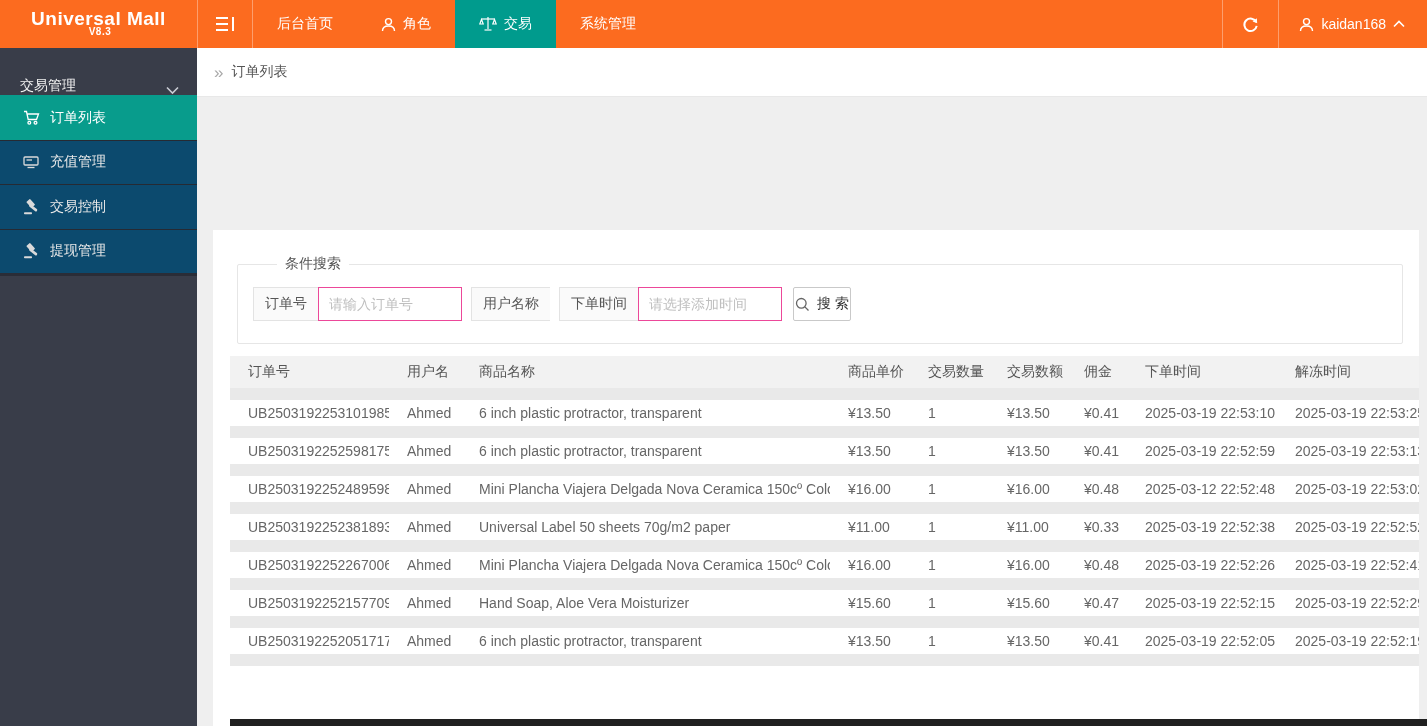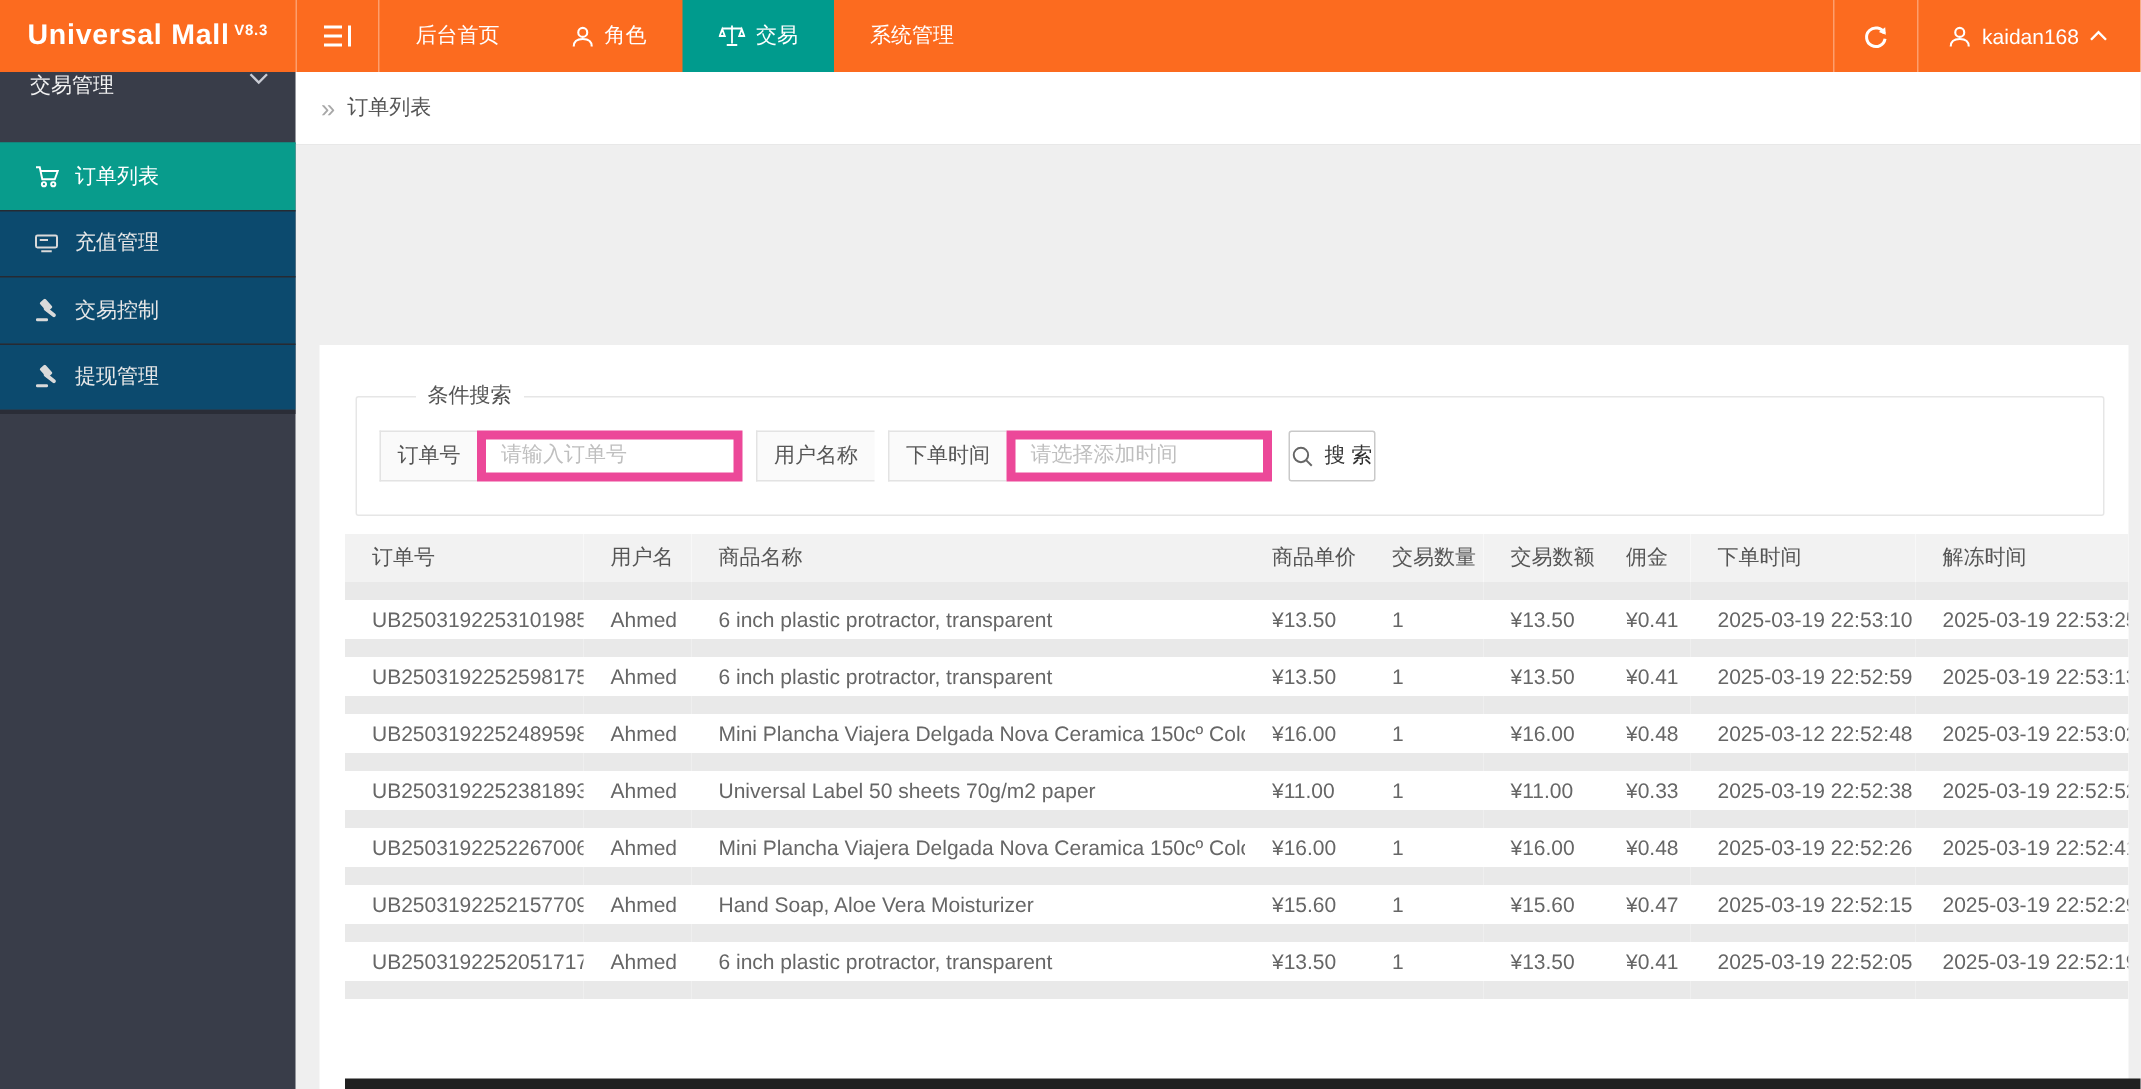--- a/index.html
+++ b/index.html
@@ -3,37 +3,37 @@
 <meta charset="utf-8">
 <style>
   * { margin:0; padding:0; box-sizing:border-box; }
   html,body { width:1427px; height:726px; overflow:hidden;
     font-family:"Liberation Sans","DejaVu Sans",sans-serif; background:#EFEFEF; }
 
   
   .header { position:absolute; top:0; left:0; width:1427px; height:48px;
     background:#FC6B1F; display:flex; align-items:stretch; z-index:30; }
   .logo { width:197px; display:flex; align-items:center; justify-content:center;
-    color:#fff; font-size:19px; font-weight:bold; letter-spacing:.5px; }
+    color:#fff; font-size:19px; font-weight:bold; letter-spacing:.5px;flex-direction:column; }
   .logo sup { font-size:10px; font-weight:bold; margin-left:3px; transform:translateY(-4px); }
   .hdr-divider { width:1px; background:rgba(255,255,255,.35); }
   .hamburger { width:54px; display:flex; align-items:center; justify-content:center; cursor:pointer; }
   .topnav { display:flex; align-items:stretch; }
   .topnav-item { display:flex; align-items:center; gap:7px; padding:0 24px;
     color:#fff; font-size:14px; cursor:pointer; }
   .topnav-item.active { background:#009B8D; }
   .hdr-right { margin-left:auto; display:flex; align-items:stretch; }
   .refresh-btn { width:55px; display:flex; align-items:center; justify-content:center; cursor:pointer; }
   .user-menu { display:flex; align-items:center; gap:7px; padding:0 22px 0 20px;
     color:#fff; font-size:14px; cursor:pointer; }
 
   
   .sidebar { position:absolute; top:48px; left:0; width:197px; height:678px;
     background:#393D49; z-index:20; }
-  .side-group { height:47px; display:flex; align-items:flex-start; justify-content:space-between;
+  .side-group { height:47px; display:flex; align-items:flex-end; justify-content:space-between;
     padding:0 18px 0 20px; color:#F2F2F2; font-size:14px; cursor:pointer; }
   .side-items { border-bottom:3px solid #2A2D37; }
   .side-item { height:44.5px; display:flex; align-items:center; gap:10px; padding:0 0 0 22px;
     background:#0c4a6e; border-top:1px solid #262A33; color:#E8E8E8; font-size:14px; cursor:pointer; }
   .side-item.active { background:#089C8C; color:#fff; border-top-color:#089C8C; }
   .side-item .ico { width:18px; display:flex; justify-content:center; }
 
   
   .main { position:absolute; top:48px; left:197px; width:1230px; height:678px; background:#EFEFEF; }
   .breadcrumb-bar { height:49px; background:#fff; border-bottom:1px solid #E8E8E8;
@@ -45,22 +45,22 @@
     background:#fff; overflow:hidden; }
 
   
   fieldset.search-box { margin:25px 16px 0 24px; border:1px solid #E6E6E6; border-radius:2px;
     padding:14px 0 22px 15px; }
   fieldset.search-box legend { font-size:14px; color:#545454; padding:0 8px; margin-left:24px; }
   .search-row { display:flex; align-items:center; }
   .fld-group { display:flex; align-items:stretch; height:34px; margin-right:9px; }
   .fld-label { display:flex; align-items:center; padding:0 11px; background:#FAFAFA;
     border:1px solid #E3E3E3; border-right:none; font-size:14px; color:#565656; white-space:nowrap; }
-  .fld-input { width:177px; border:6px solid #ec4899; padding:0 10px; font-size:14px; color:#333;
-    font-family:Liberation Serif, serif; outline:none; }
+  .fld-input { width:144px; border:1px solid #ec4899; padding:0 10px; font-size:14px; color:#333;
+    font-family:Liberation Sans, sans-serif; outline:none; }
   .fld-input::placeholder { color:#BFBFBF; }
   .search-btn { margin-left:2px; height:34px; padding:0 1px; background:#fff;
     border:1px solid #C9C9C9; border-radius:2px; display:flex; align-items:center; gap:7px;
     font-size:14px; color:#333; cursor:pointer;
     font-family:"Liberation Sans","DejaVu Sans",sans-serif; }
 
   
   .tbl-wrap { margin:12px 0 0 17px; }
   table.orders { border-collapse:collapse; table-layout:fixed; width:1189px; }
   table.orders th { height:38px; background:#F2F2F2; color:#555; font-size:14px; font-weight:normal;

